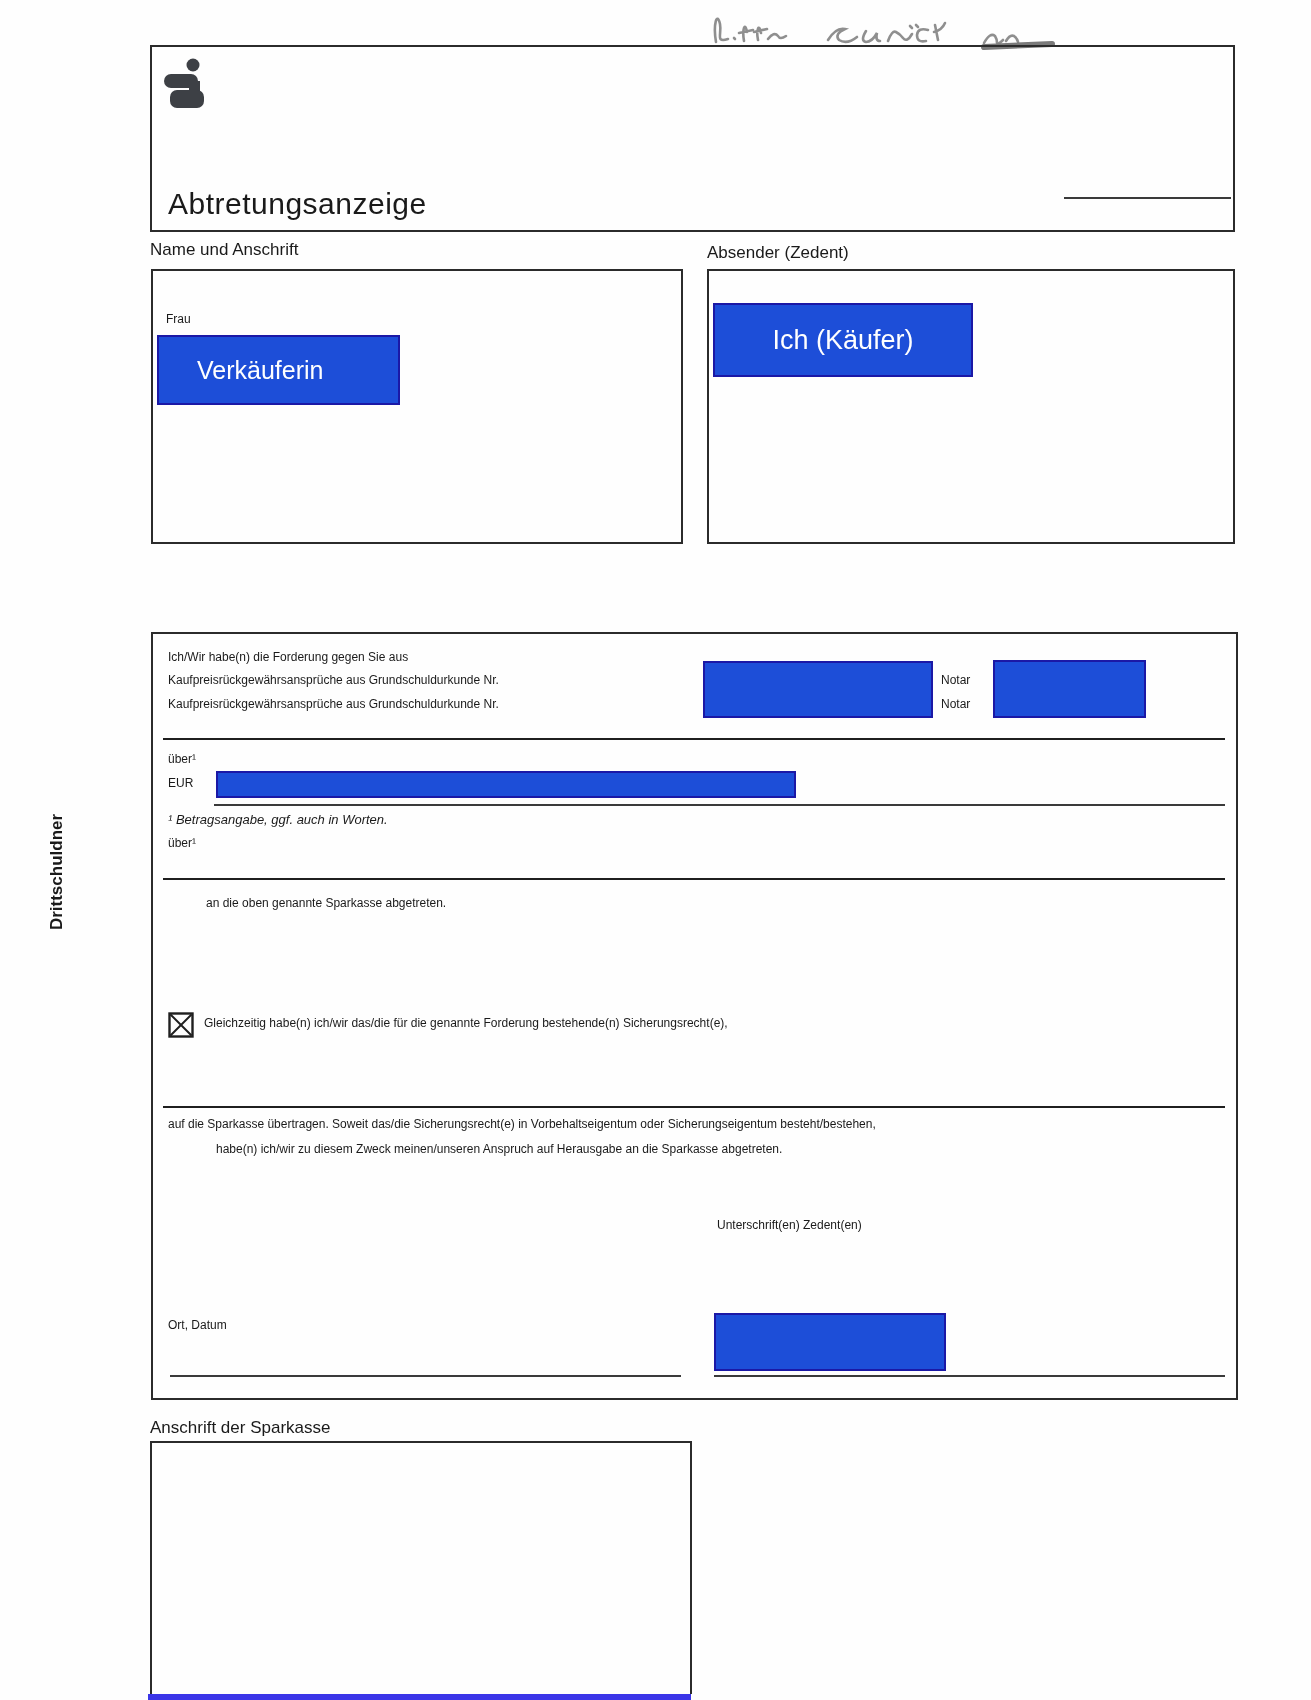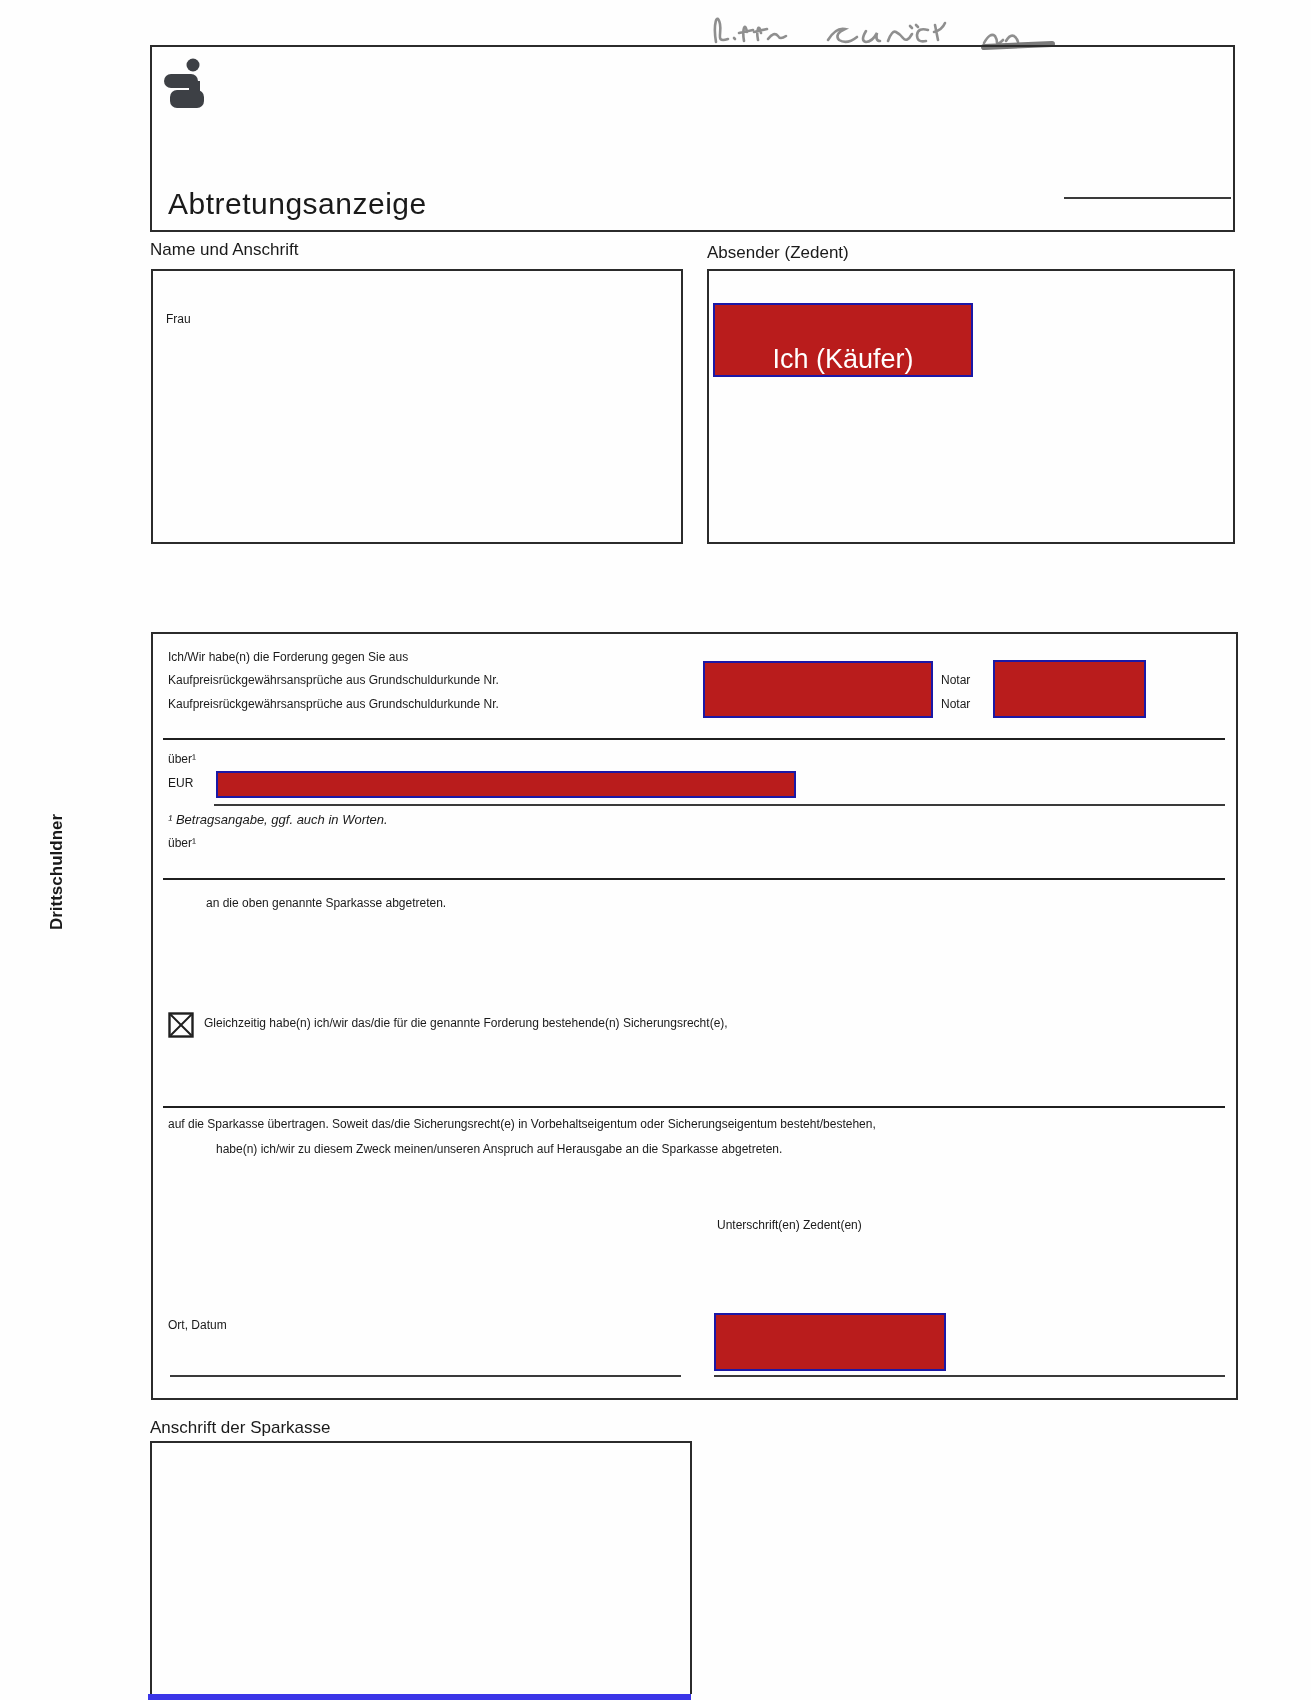--- a/index.html
+++ b/index.html
@@ -13,24 +13,24 @@
   }
   .abs{position:absolute;}
   .box{position:absolute;border:2px solid #2b2b2b;background:transparent;}
   .lbl{position:absolute;font-size:17px;white-space:nowrap;}
   .txt{position:absolute;font-size:12px;white-space:nowrap;}
   .title{position:absolute;font-size:30px;letter-spacing:.5px;white-space:nowrap;margin-top:32px;}
   .rule{position:absolute;height:2px;background:#1f1f1f;}
   .fill-line{position:absolute;height:2px;background:#3a3a3a;}
   .redact{
     position:absolute;
-    background:#b91c1c;
+    background:#1d4ed8;
     border:2px solid #1b18a6;
     color:#ffffff;
-    display:flex;align-items:flex-end;
+    display:flex;align-items:center;
     box-sizing:border-box;
   }
   .footnote{position:absolute;font-size:13px;font-style:italic;white-space:nowrap;}
   .vertical{
     position:absolute;
     font-size:17px;font-weight:bold;
     transform:rotate(-90deg);
     transform-origin:center;
     white-space:nowrap;
   }
@@ -74,20 +74,23 @@
     </svg>
   </div>
 
   <div class="title" style="left:168px;top:155px;">Abtretungsanzeige</div>
 
   <div class="fill-line" style="left:1064px;top:197px;width:167px;"></div>
 
   <div class="lbl" style="left:150px;top:240px;">Name und Anschrift</div>
   <div class="box" style="left:151px;top:269px;width:528px;height:271px;"></div>
   <div class="txt" style="left:166px;top:312px;">Frau</div>
+  <div class="redact" style="left:157px;top:335px;width:243px;height:70px;font-size:25px;padding-left:38px;">
+    <span>Verkäuferin</span>
+  </div>
 
   <div class="lbl" style="left:707px;top:243px;">Absender (Zedent)</div>
   <div class="box" style="left:707px;top:269px;width:524px;height:271px;"></div>
   <div class="redact" style="left:713px;top:303px;width:260px;height:74px;font-size:27px;justify-content:center;">
     <span>Ich (Käufer)</span>
   </div>
 
   <div class="vertical" style="left:-8px;top:862px;width:130px;text-align:center;">Drittschuldner</div>
 
   <div class="box" style="left:151px;top:632px;width:1083px;height:764px;"></div>

